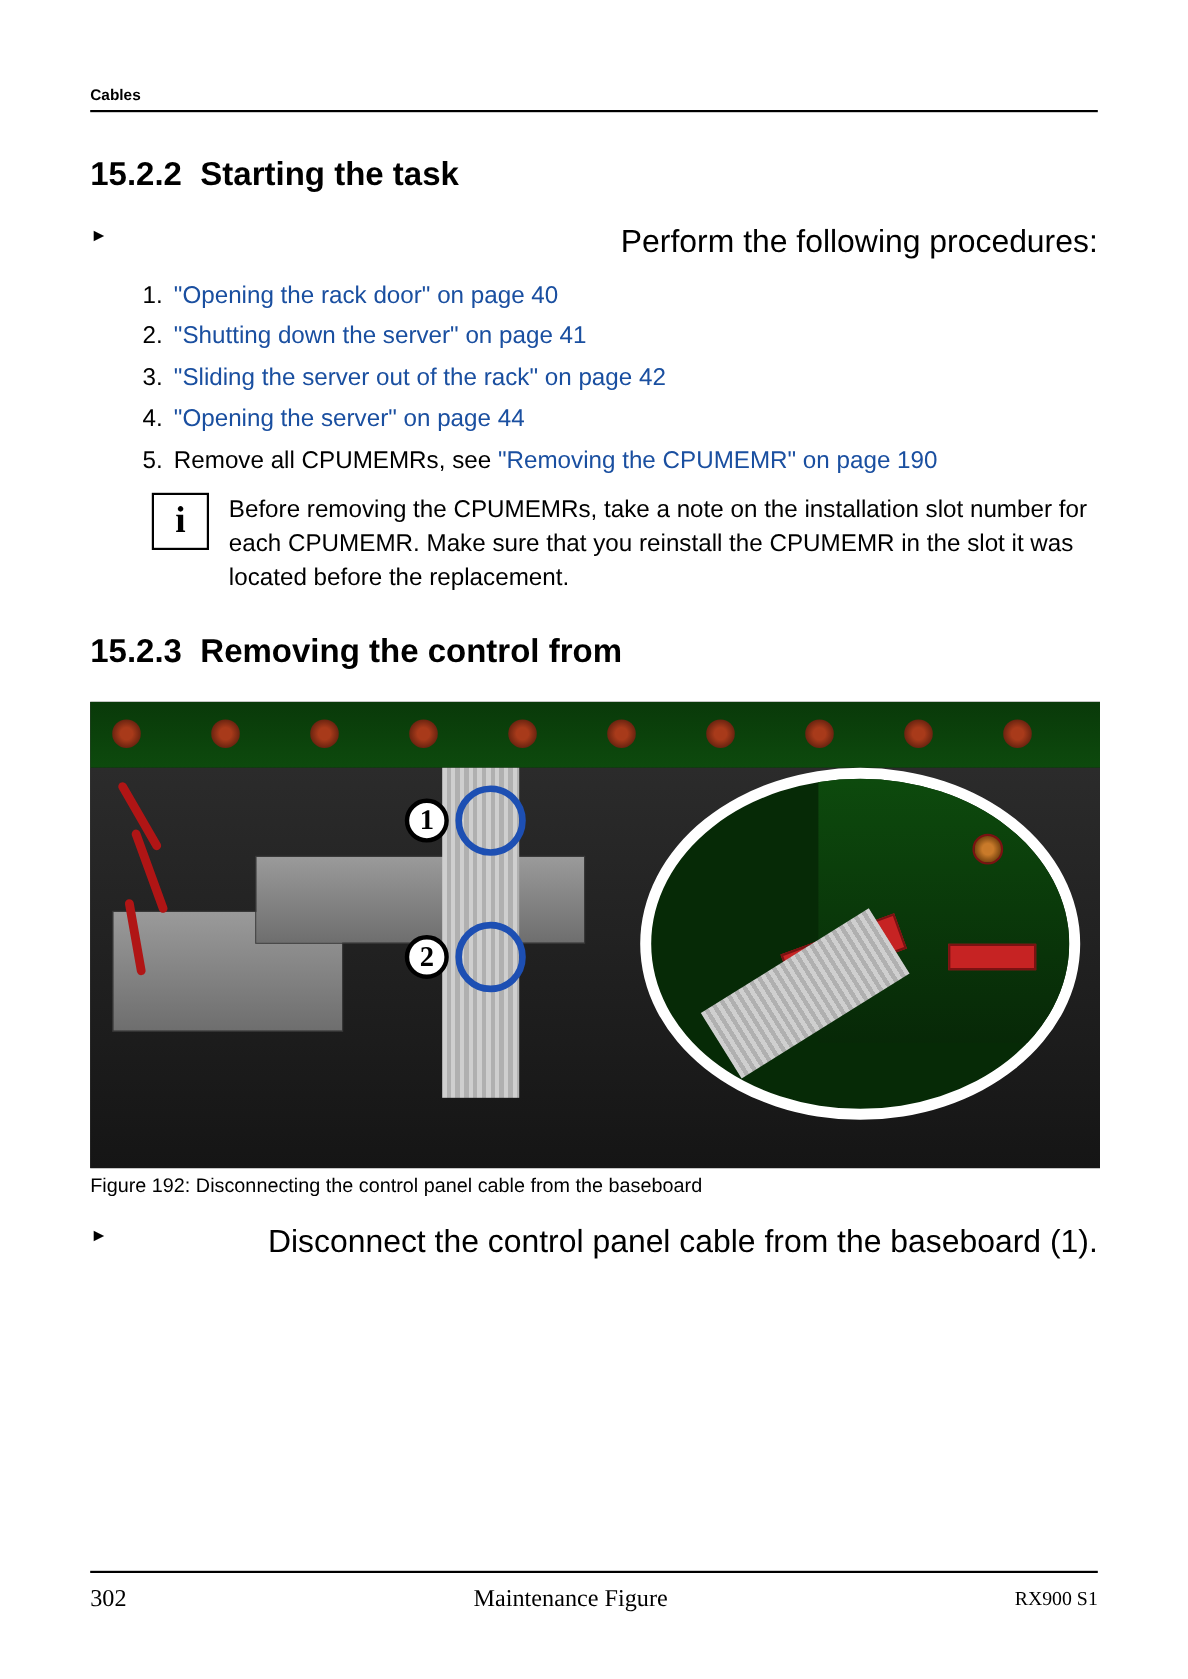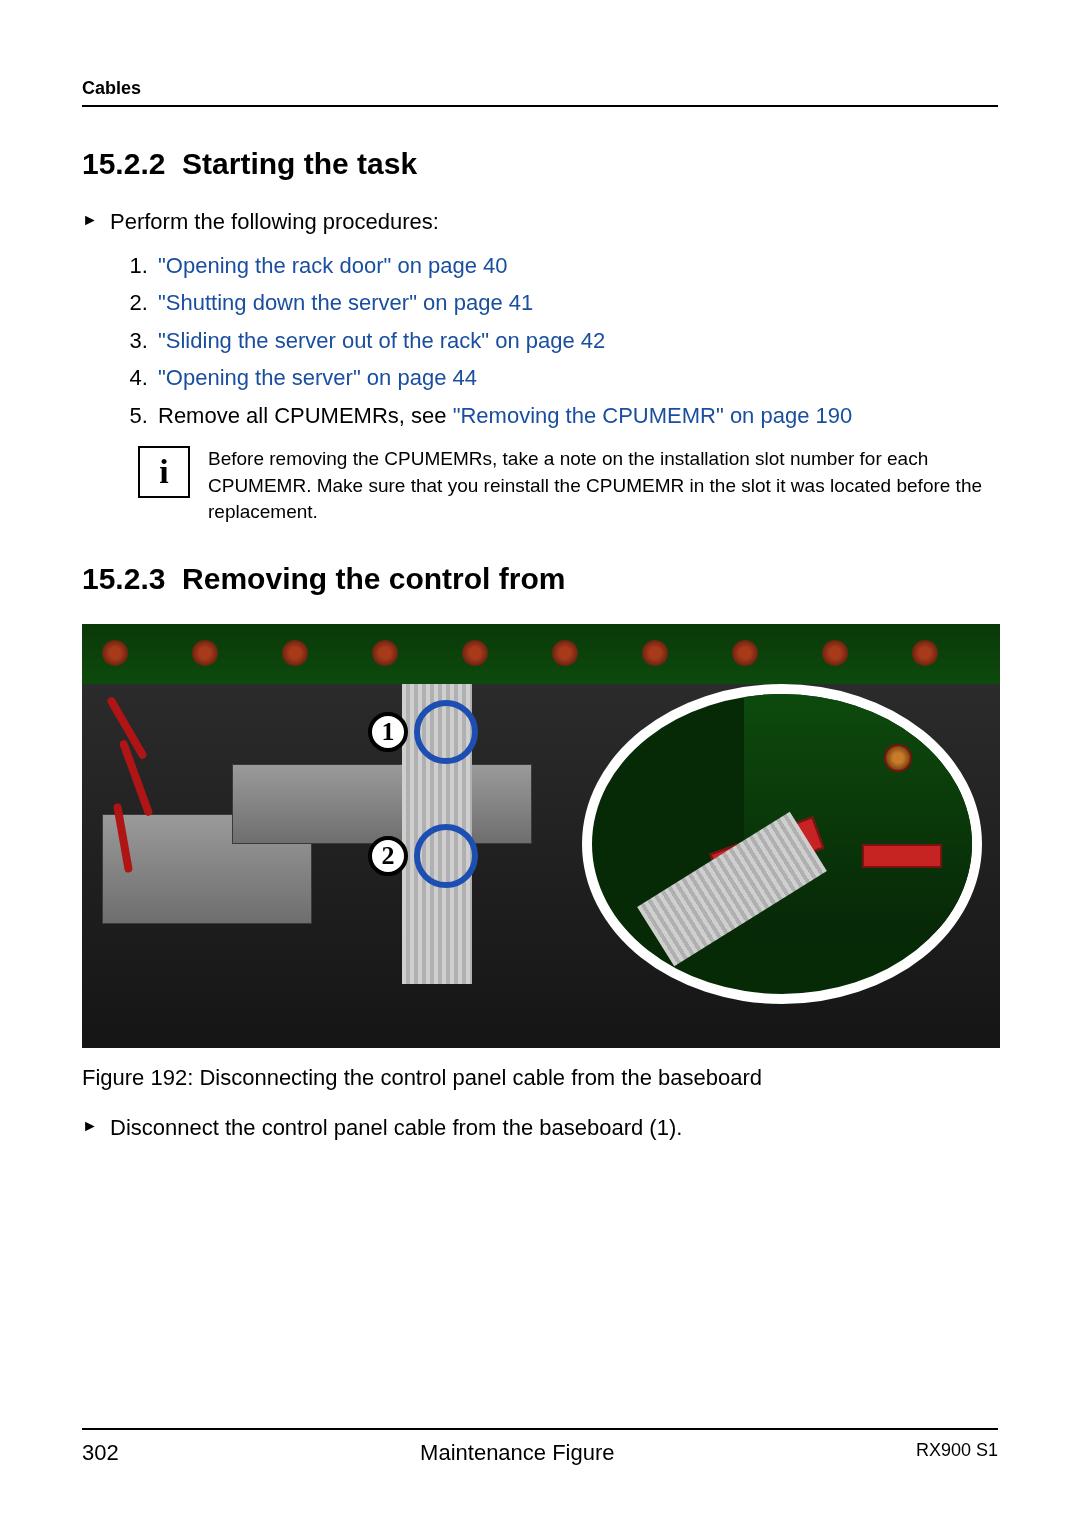--- a/index.html
+++ b/index.html
@@ -7,38 +7,39 @@
     width: 1080px;
     height: 1526px;
     background: #ffffff;
     font-family: Arial, Helvetica, sans-serif;
     color: #000;
     position: relative;
     padding: 78px 82px 0 82px;
   }
   .chapter-header {
     font-weight: bold;
-    font-size: 18px;
+    font-size: 14px;
     margin-bottom: 6px;
   }
   .hr {
     border: none;
     border-top: 2px solid #000;
     margin-bottom: 40px;
   }
   h2.section {
     font-size: 30px;
     font-weight: bold;
     margin-bottom: 28px;
   }
   .step-root {
-    font-size: 22px;
+    font-size: 29px;
     padding-left: 28px;
     position: relative;
     margin-bottom: 12px;
+    text-align: right;
   }
   .step-root::before {
     content: "►";
     position: absolute;
     left: 0;
     top: 2px;
     font-size: 16px;
   }
   ol.procedures {
     list-style: decimal;
@@ -62,21 +63,21 @@
     border: 2px solid #000;
     display: flex;
     align-items: center;
     justify-content: center;
     font-family: "Times New Roman", serif;
     font-size: 34px;
     font-weight: bold;
     flex-shrink: 0;
   }
   .info-text {
-    font-size: 19px;
+    font-size: 22px;
     line-height: 1.4;
   }
   .figure-wrap {
     margin-top: 22px;
     margin-bottom: 6px;
   }
   .figure {
     width: 918px;
     height: 424px;
     position: relative;
@@ -145,37 +146,38 @@
     position:absolute;
     background:#c62323;
     border:2px solid #7a1212;
   }
   .zoom .ribbon {
     transform: rotate(-32deg);
     width:180px; height:70px;
     left:50px; top:160px;
   }
   .fig-caption {
-    font-size: 22px;
-    margin-top: 17px;
+    font-size: 18px;
+    margin-top: 6px;
     margin-bottom: 24px;
   }
   .post-steps .step-root { margin-bottom: 10px; }
   .footer {
     position: absolute;
     bottom: 60px;
     left: 82px;
     right: 82px;
   }
   .footer .hr { margin-bottom: 10px; }
   .footer-row {
     display: flex;
     justify-content: space-between;
-    align-items: flex-start;
+    align-items: center;
     font-size: 22px;
+    font-family: Liberation Serif, serif;
   }
   .footer-row .model { font-size: 18px; }
 </style>
 </head>
 <body>
 
 <div class="chapter-header">Cables</div>
 <hr class="hr">
 
 <h2 class="section">

